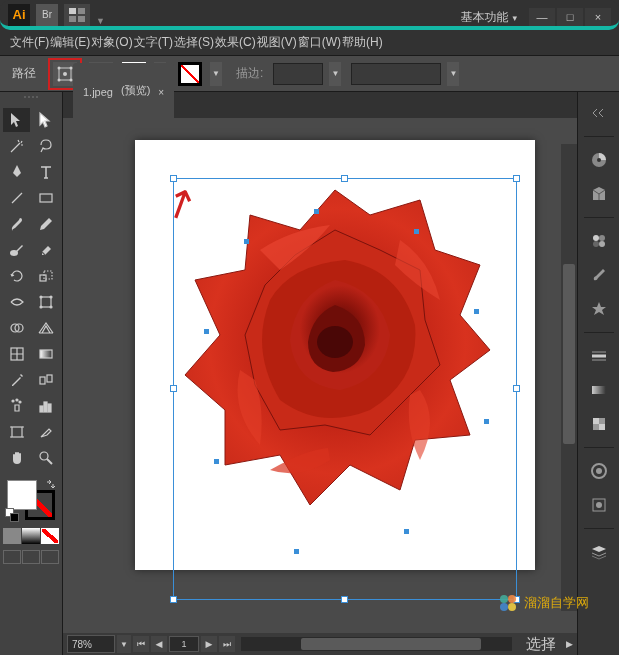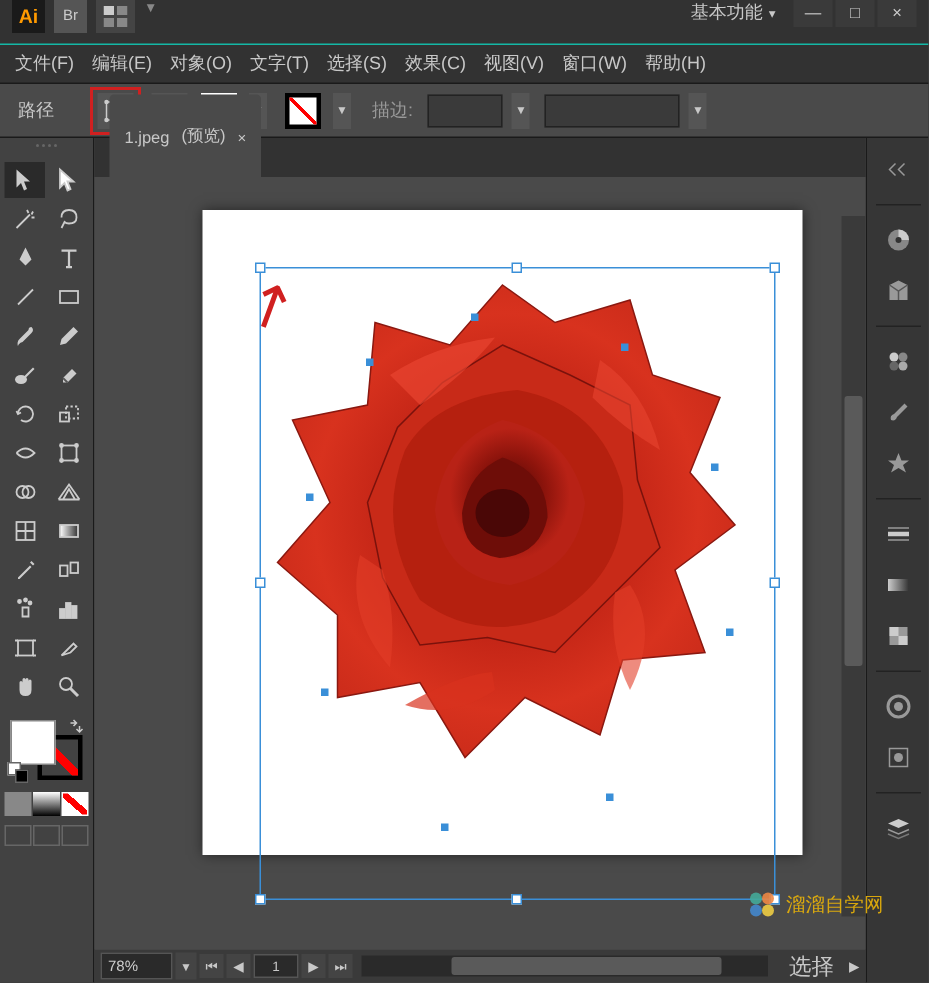--- a/index.html
+++ b/index.html
@@ -1,29 +1,29 @@
 <!DOCTYPE html>
 <html><head>
 <meta charset="utf-8">
 <style>
 * { margin:0; padding:0; box-sizing:border-box; font-family:"Microsoft YaHei",sans-serif; }
 body { background:#323232; color:#c8c8c8; width:619px; height:655px; overflow:hidden; position:relative; font-size:12px; }
-.titlebar { height:30px; background:#323232; display:flex; align-items:flex-start; padding:0 8px; border-bottom:1px solid #14b8a6; }
+.titlebar { height:30px; background:#323232; display:flex; align-items:flex-end; padding:0 8px; border-bottom:4px solid #14b8a6;border-radius:10px; }
 .ai-logo { width:22px; height:22px; background:#1a1a1a; color:#ff9a00; font-weight:bold; text-align:center; line-height:22px; font-size:13px; margin-right:6px; }
 .br-icon { width:22px; height:22px; background:#555; color:#ccc; text-align:center; line-height:22px; font-size:10px; margin-right:6px; }
 .doc-icon { width:26px; height:22px; background:#444; display:flex; align-items:center; justify-content:center; margin-right:6px; }
 .doc-icon svg { width:16px; height:14px; }
 .title-text { margin-left:auto; margin-right:12px; font-size:12px; }
 .title-text::after { content:"▾"; margin-left:4px; font-size:9px; }
 .win-controls { display:flex; gap:2px; }
 .win-btn { width:26px; height:18px; background:#3a3a3a; display:flex; align-items:center; justify-content:center; font-size:11px; color:#ccc; }
-.menubar { height:26px; background:#323232; display:flex; align-items:center; padding:0 10px; gap:12px; border-bottom:1px solid #1a1a1a; }
+.menubar { height:26px; background:#323232; display:flex; align-items:center; padding:0 10px; gap:1px; border-bottom:1px solid #1a1a1a; }
 .menubar span { font-size:12px; cursor:default; }
 .controlbar { height:36px; background:#4a4a4a; display:flex; align-items:center; padding:0 12px; gap:6px; border-bottom:1px solid #1a1a1a; }
-.cb-label { font-size:12px; margin-right:18px; }
+.cb-label { font-size:12px; margin-right:6px; }
 .cb-highlight { border:2px solid #d02020; padding:2px; display:flex; align-items:center; }
 .cb-btn { width:24px; height:24px; background:#555; display:flex; align-items:center; justify-content:center; margin:0 1px; }
 .cb-btn svg { width:16px; height:16px; }
 .swatch { width:24px; height:24px; background:#fff; position:relative; margin:0 2px; }
 .swatch.none::after { content:""; position:absolute; left:2px; top:2px; right:2px; bottom:2px; background:linear-gradient(to top right, transparent 45%, red 45%, red 55%, transparent 55%); }
 .swatch-stroke { width:24px; height:24px; border:3px solid #000; background:#fff; margin:0 2px; position:relative; }
 .swatch-stroke.none::after { content:""; position:absolute; left:0; top:0; right:0; bottom:0; background:linear-gradient(to top right, transparent 45%, red 45%, red 55%, transparent 55%); }
 .dd-arrow { width:12px; height:24px; background:#555; display:flex; align-items:center; justify-content:center; font-size:8px; margin-right:4px; }
 .cb-slabel { font-size:12px; color:#999; margin:0 4px; }
 .cb-field { width:50px; height:22px; background:#3a3a3a; border:1px solid #222; }

